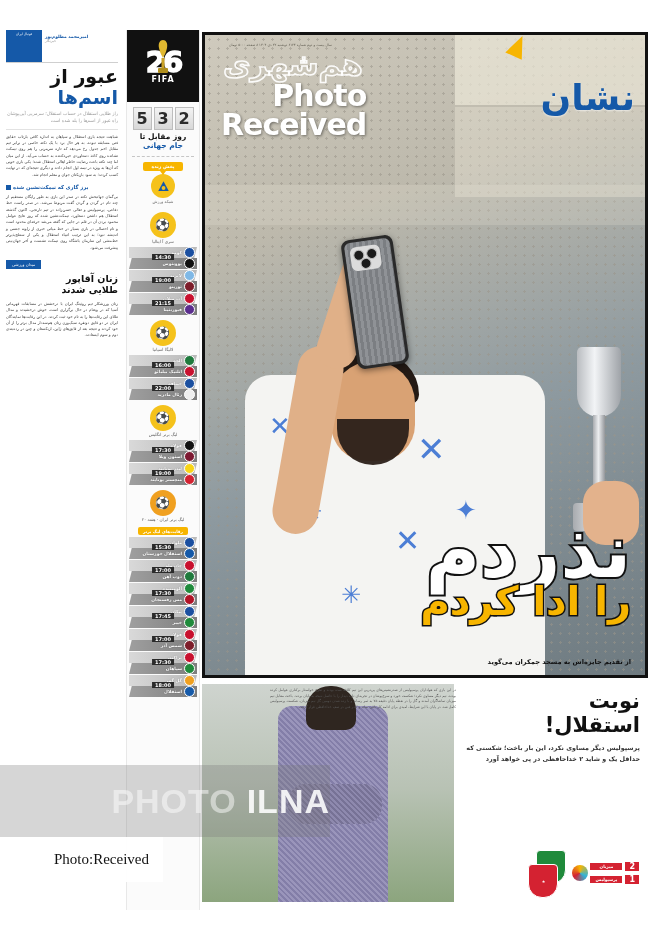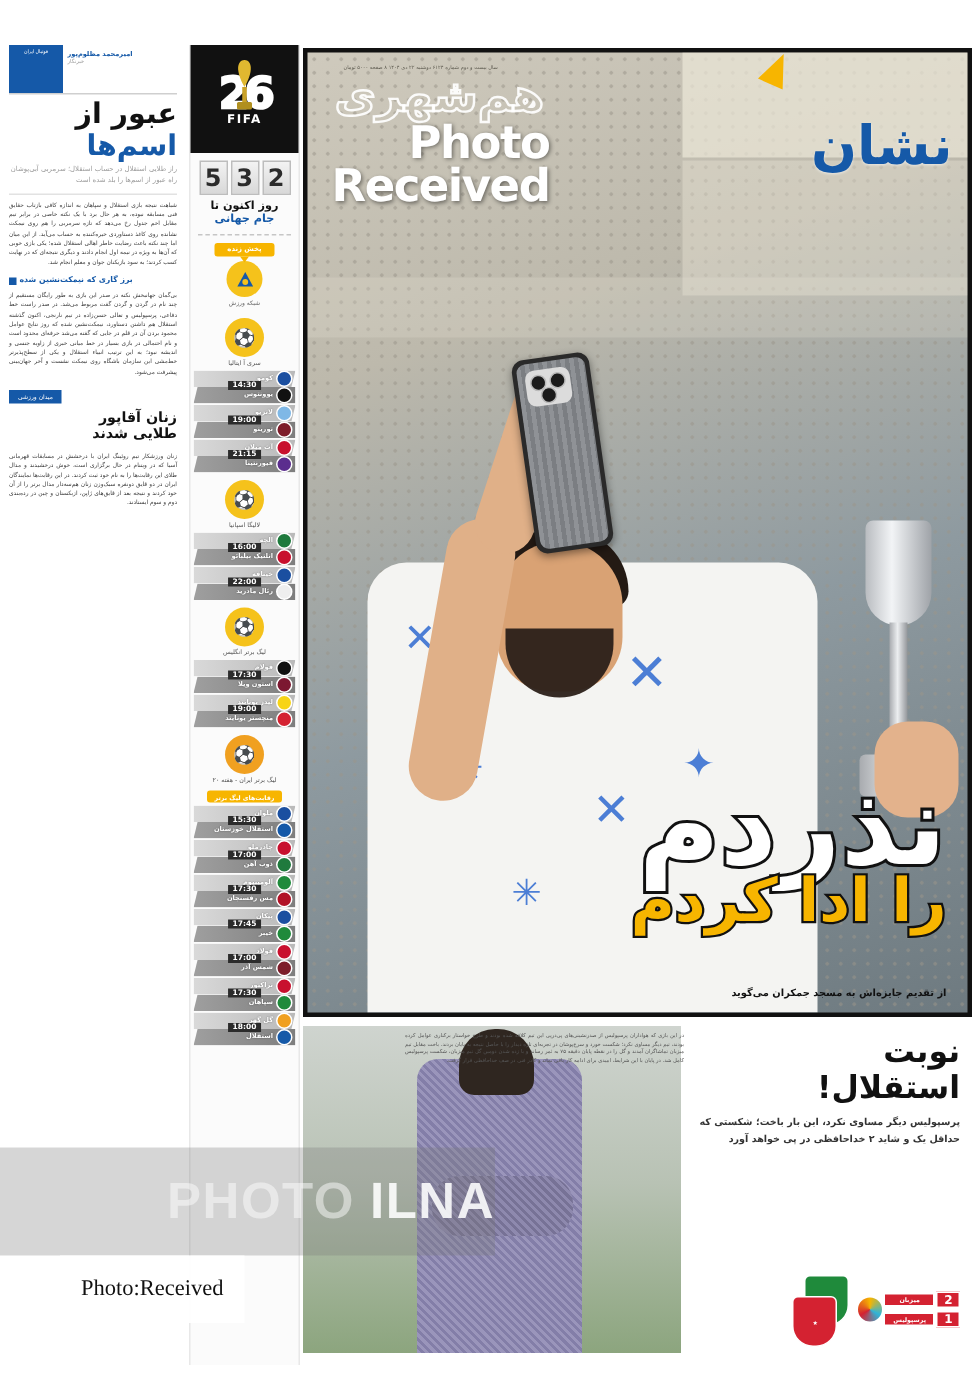--- a/index.html
+++ b/index.html
@@ -238,21 +238,21 @@
         <rect x="3" y="30" width="10" height="5" rx="1" fill="#b08f1e"></rect>
       </svg>
       <div class="fifa-word">FIFA</div>
     </div>
 
     <div class="cd-digits">
       <div class="cd-d">2</div>
       <div class="cd-d">3</div>
       <div class="cd-d">5</div>
     </div>
-    <div class="cd-l1">روز اکنون تا</div>
+    <div class="cd-l1">روز مقابل تا</div>
     <div class="cd-l2">جام جهانی</div>
     <div class="cd-dots"></div>
 
     <div class="live-badge">پخش زنده</div>
     <div class="ch-logo">
       <svg width="15" height="15" viewBox="0 0 20 20">
         <path d="M10 3 L17 16 H3 Z" fill="#1559a8"></path>
         <circle cx="10" cy="12" r="2.6" fill="#f5c21b"></circle>
       </svg>
     </div>

